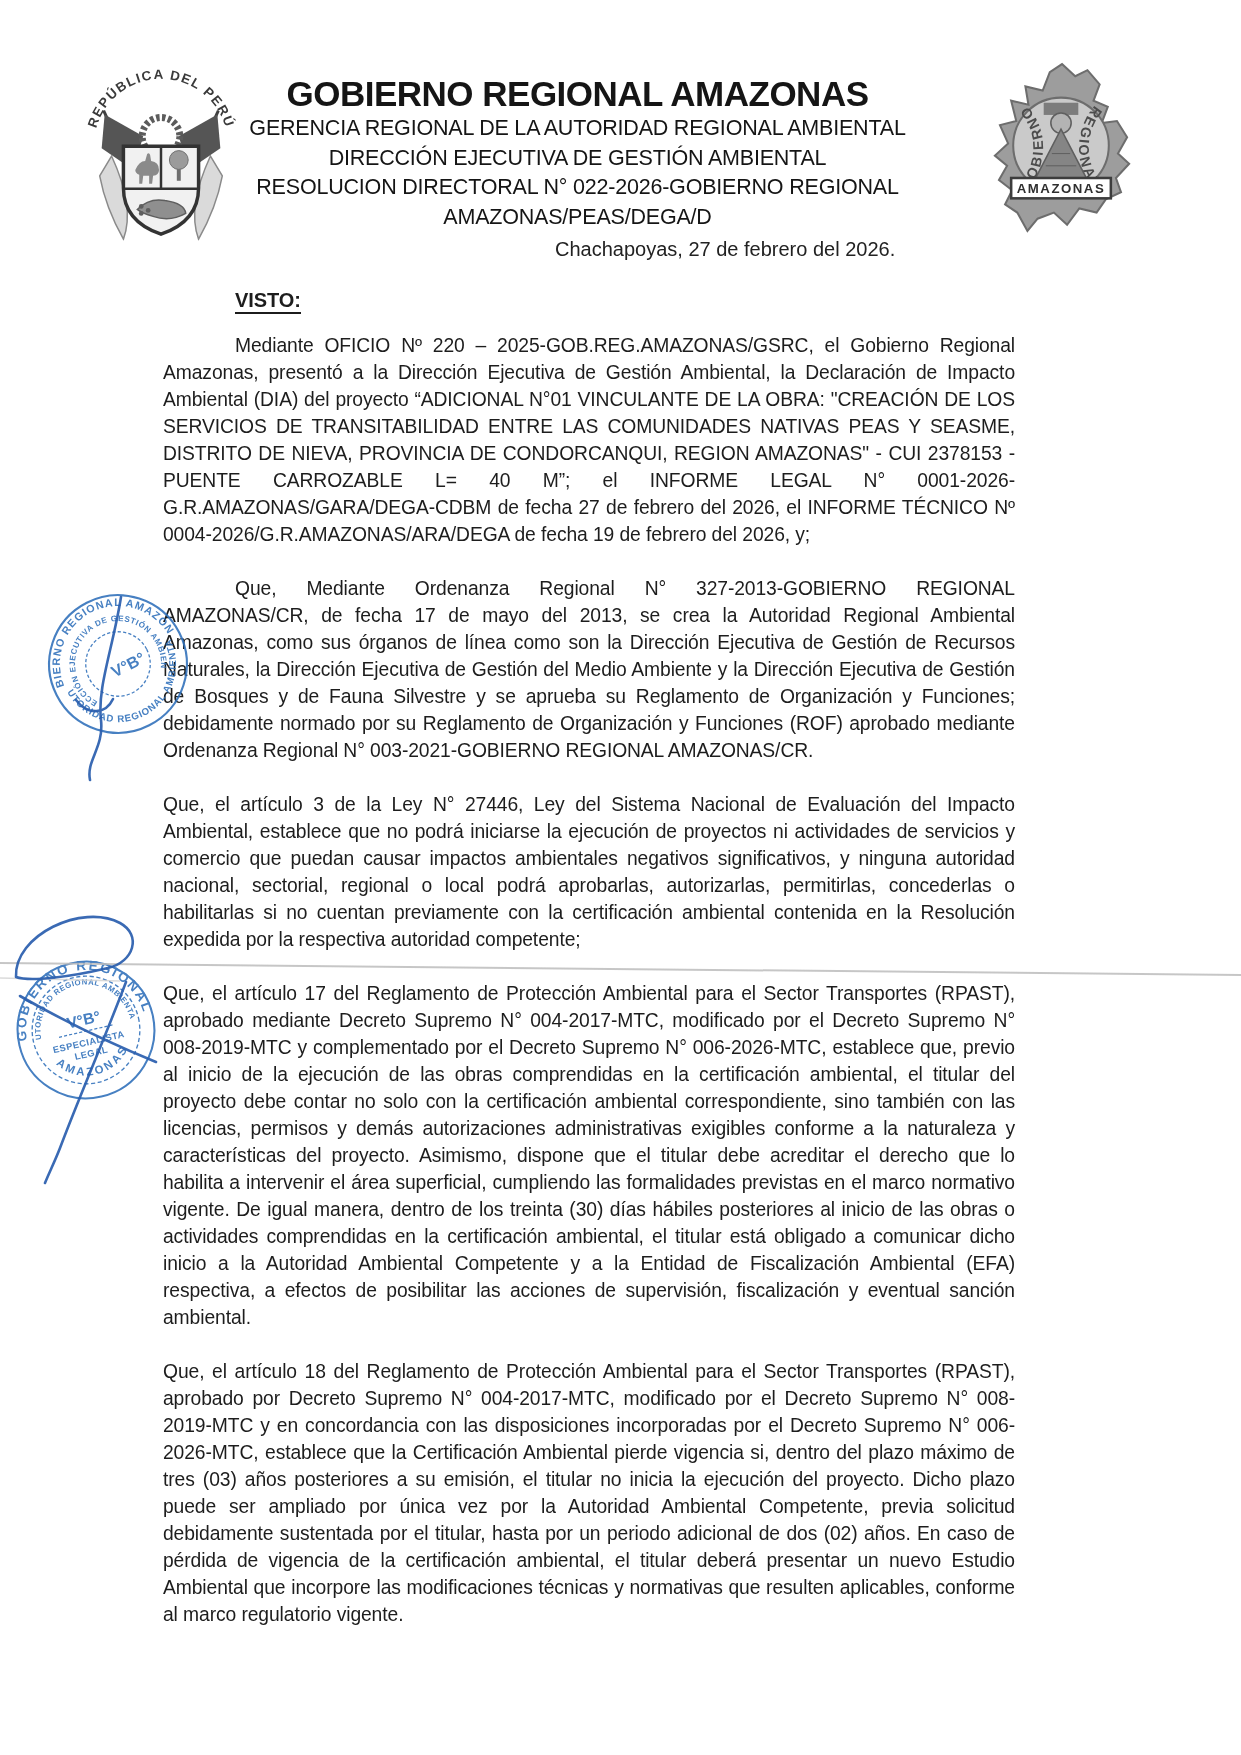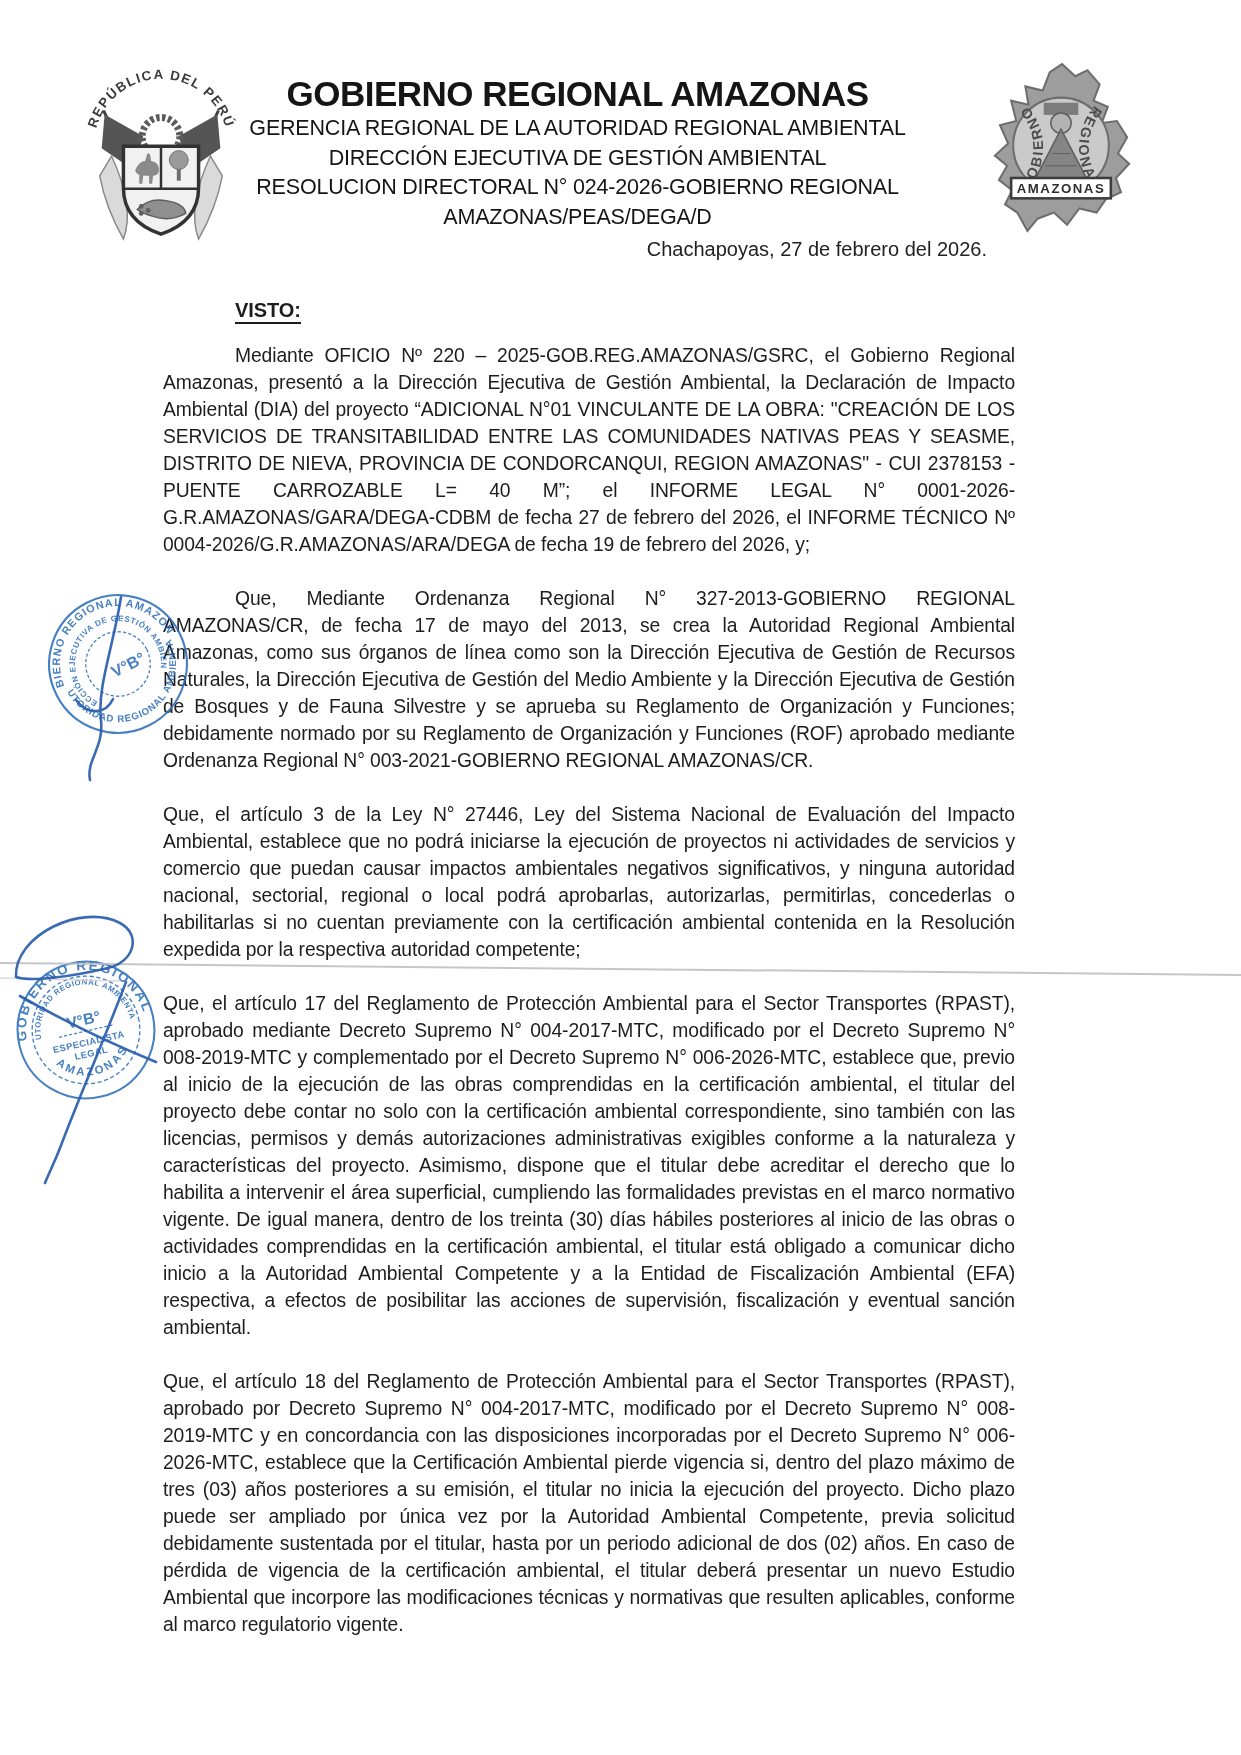--- a/index.html
+++ b/index.html
@@ -7,24 +7,24 @@
     position:relative; width:1241px; height:1755px; background:#ffffff;
     overflow:hidden; font-family:"Liberation Sans", sans-serif; color:#1c1c1c;
   }
   
   .coat-svg { position:absolute; left:72px; top:58px; width:178px; height:205px; }
   .seal-svg { position:absolute; left:963px; top:60px; width:196px; height:178px; }
   .header-text { position:absolute; left:205px; top:74px; width:745px; text-align:center; color:#151515; }
   .header-entity { font-size:35px; font-weight:700; letter-spacing:-0.5px; line-height:40px; }
   .header-sub { font-size:21.5px; font-weight:400; line-height:29.5px; letter-spacing:-0.2px; }
   
-  .dateline { position:absolute; top:238px; left:555px; width:432px; text-align:right; font-size:20px; color:#222; }
+  .dateline { position:absolute; top:238px; left:555px; width:432px; text-align:left; font-size:20px; color:#222; }
   
   .content { position:absolute; left:163px; top:287px; width:852px; font-size:19.3px; line-height:27px; text-align:justify; letter-spacing:-0.1px; color:#1d1d1d; }
-  .sec-heading { font-size:20px; font-weight:700; margin:10px 0 18px 72px; }
+  .sec-heading { font-size:20px; font-weight:700; margin:0 0 18px 72px; }
   .sec-heading span { border-bottom:2px solid #1c1c1c; padding-bottom:1px; }
   .sec-heading.gap-above { margin-top:68px; }
   .content p { margin:0 0 27px 0; }
   .content p.indent { text-indent:72px; }
   .content p:last-child { margin-bottom:8px; }
   
   .stamp { position:absolute; opacity:0.88; }
   .stamp-dega { left:32px; top:578px; width:172px; height:172px; transform:rotate(-27deg); }
   .stamp-legal { left:-2px; top:942px; width:176px; height:176px; transform:rotate(-13deg); }
   .stamp text { fill:#2e6fba; font-family:"Liberation Sans", sans-serif; }
@@ -86,21 +86,21 @@
         <circle cx="77" cy="153" r="2.4" fill="#5e5e5e"></circle>
         <circle cx="70" cy="156" r="2.4" fill="#5e5e5e"></circle>
       </g>
     </g>
   </svg>
 
   <div class="header-text">
     <div class="header-entity">GOBIERNO REGIONAL AMAZONAS</div>
     <div class="header-sub">GERENCIA REGIONAL DE LA AUTORIDAD REGIONAL AMBIENTAL</div>
     <div class="header-sub">DIRECCIÓN EJECUTIVA DE GESTIÓN AMBIENTAL</div>
-    <div class="header-sub">RESOLUCION DIRECTORAL N° 024-2026-GOBIERNO REGIONAL</div>
+    <div class="header-sub">RESOLUCION DIRECTORAL N° 022-2026-GOBIERNO REGIONAL</div>
     <div class="header-sub">AMAZONAS/PEAS/DEGA/D</div>
   </div>
 
   <svg class="seal-svg" viewBox="0 0 190 175">
     <defs>
       <path id="seal-left-arc" d="M 52,136 A 62,62 0 0 0 52,36" fill="none"></path>
       <path id="seal-right-arc" d="M 138,36 A 62,62 0 0 0 138,136" fill="none"></path>
     </defs>
 
     <path d="M96,4 L109,16 L121,10 L133,24 L127,40 L141,46 L135,62 L150,60 L160,76 L151,92 L162,102 L149,116 L154,130 L139,137 L130,150 L113,146 L101,162 L88,150 L72,156 L62,168 L52,150 L40,142 L47,128 L34,118 L42,104 L30,94 L43,82 L35,64 L51,60 L46,40 L63,44 L60,26 L77,30 L84,12 Z" fill="#9d9d9d" stroke="#6d6d6d" stroke-width="2"></path>

